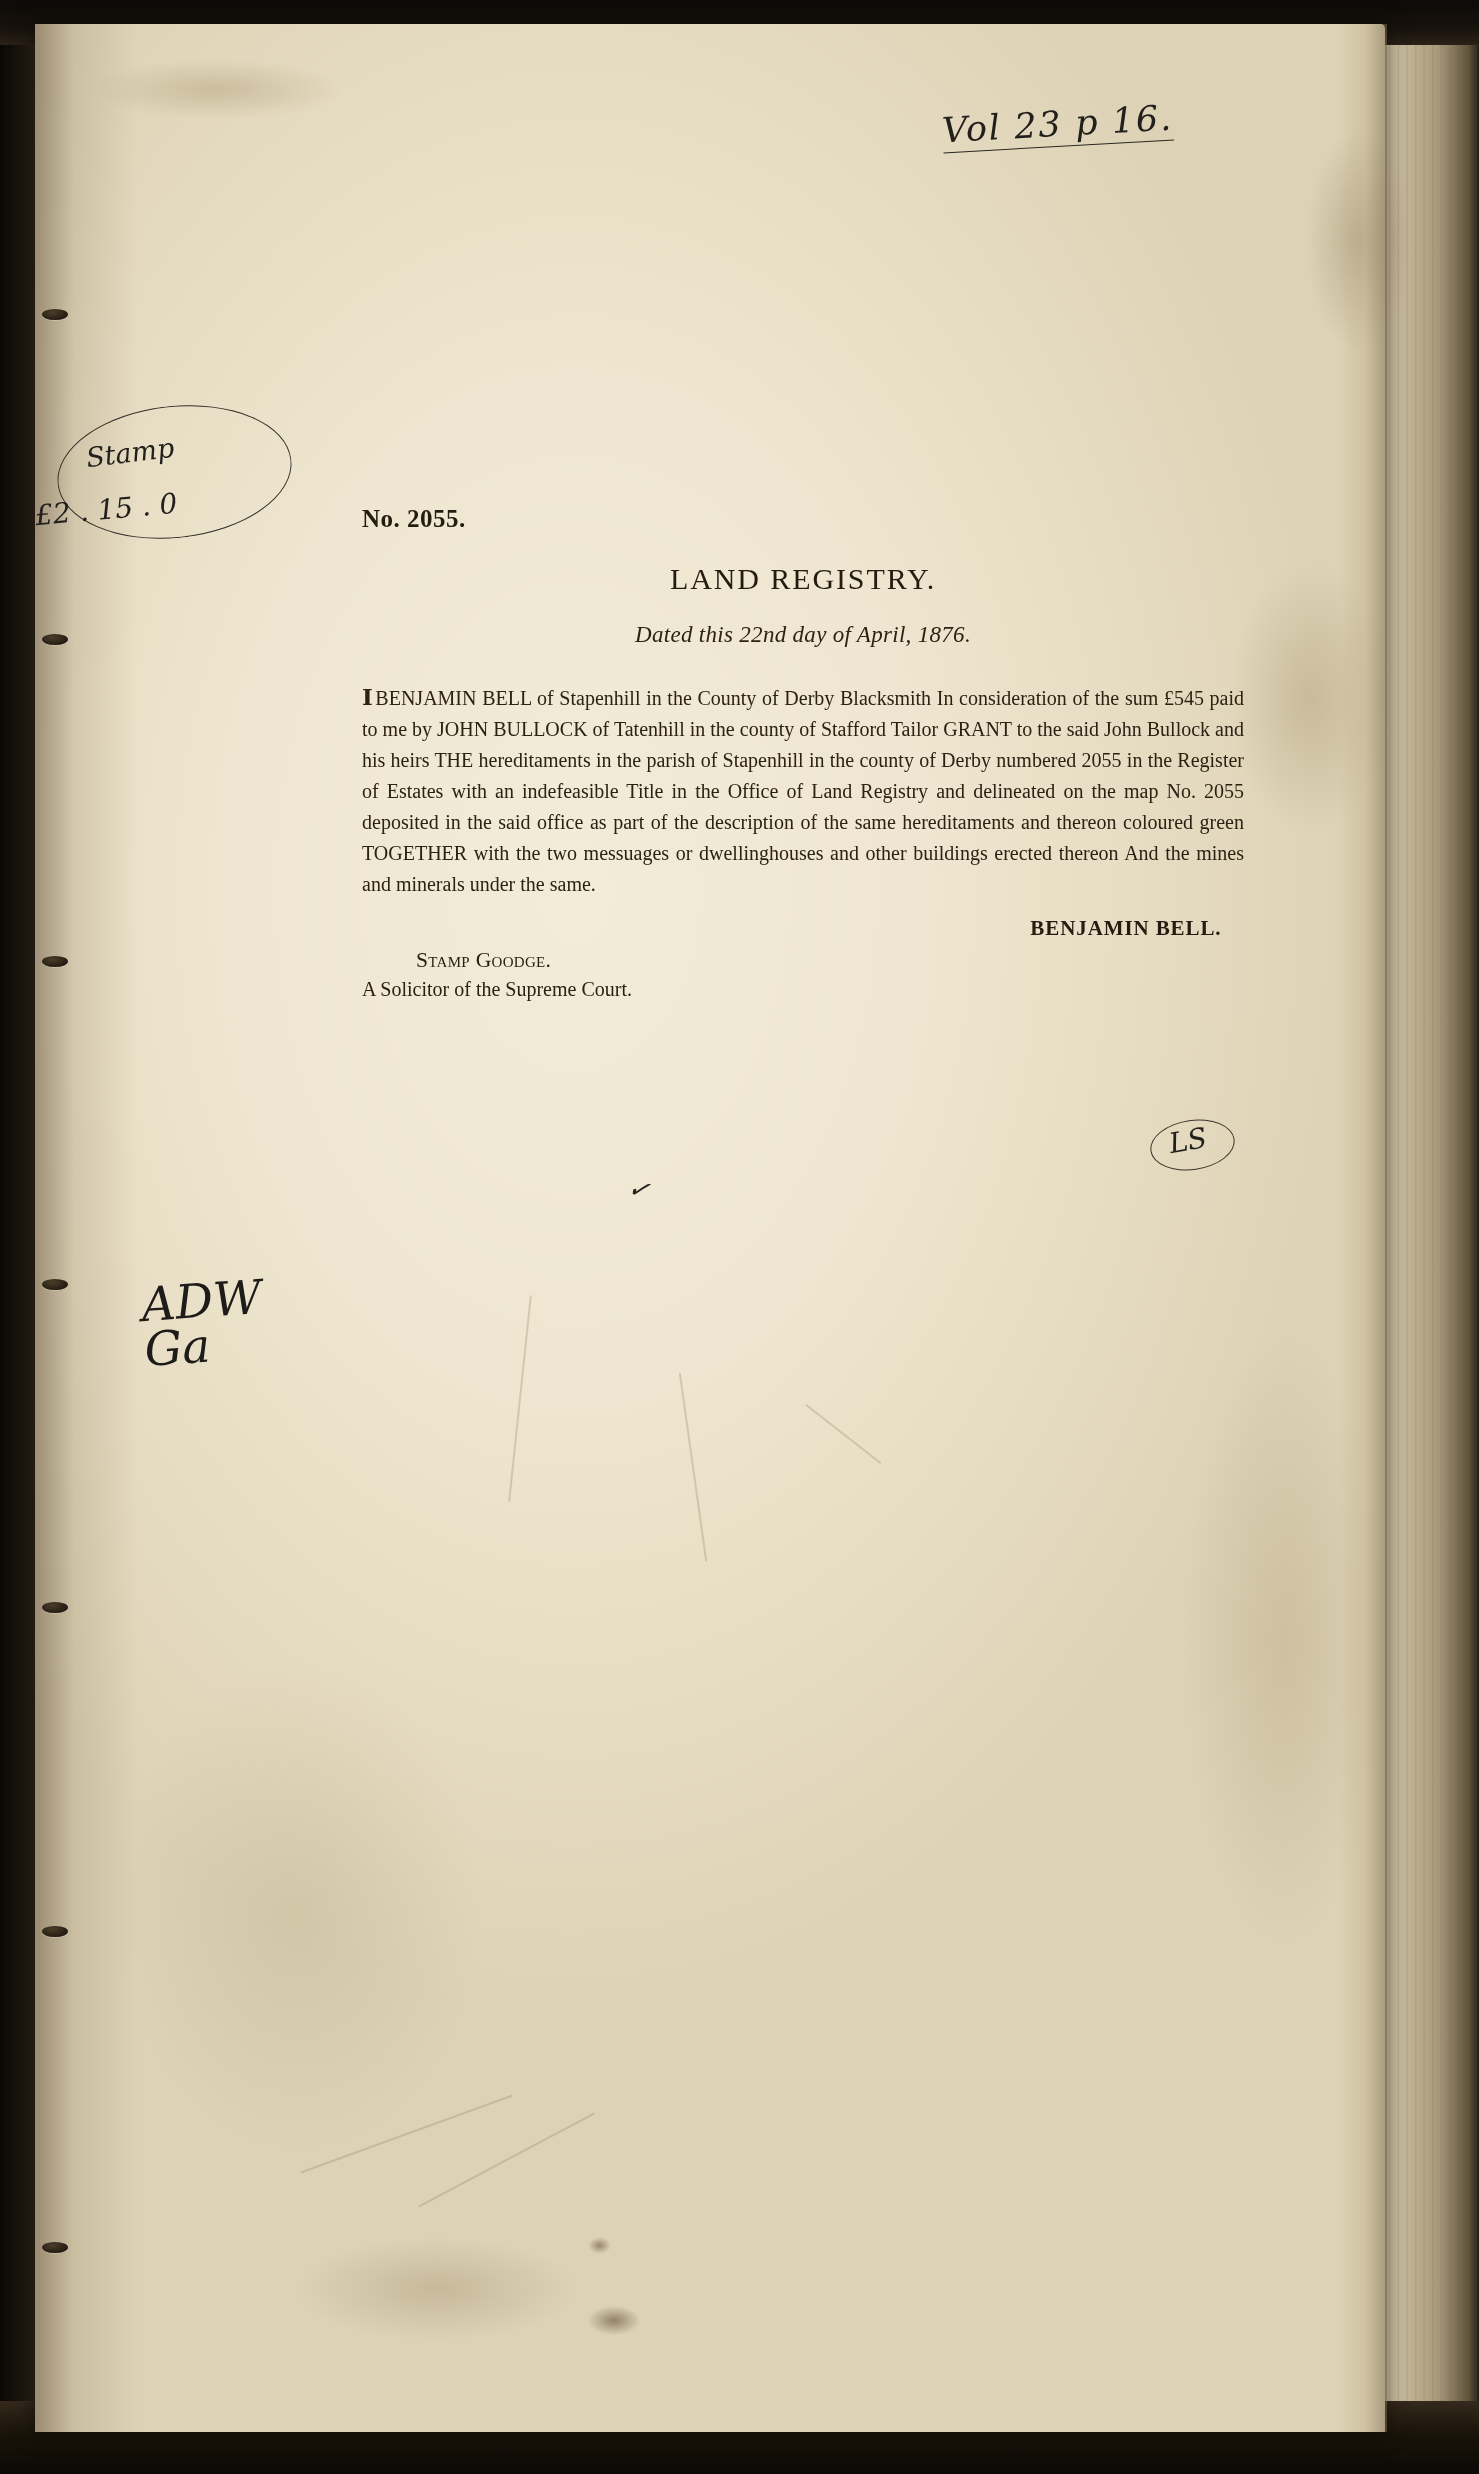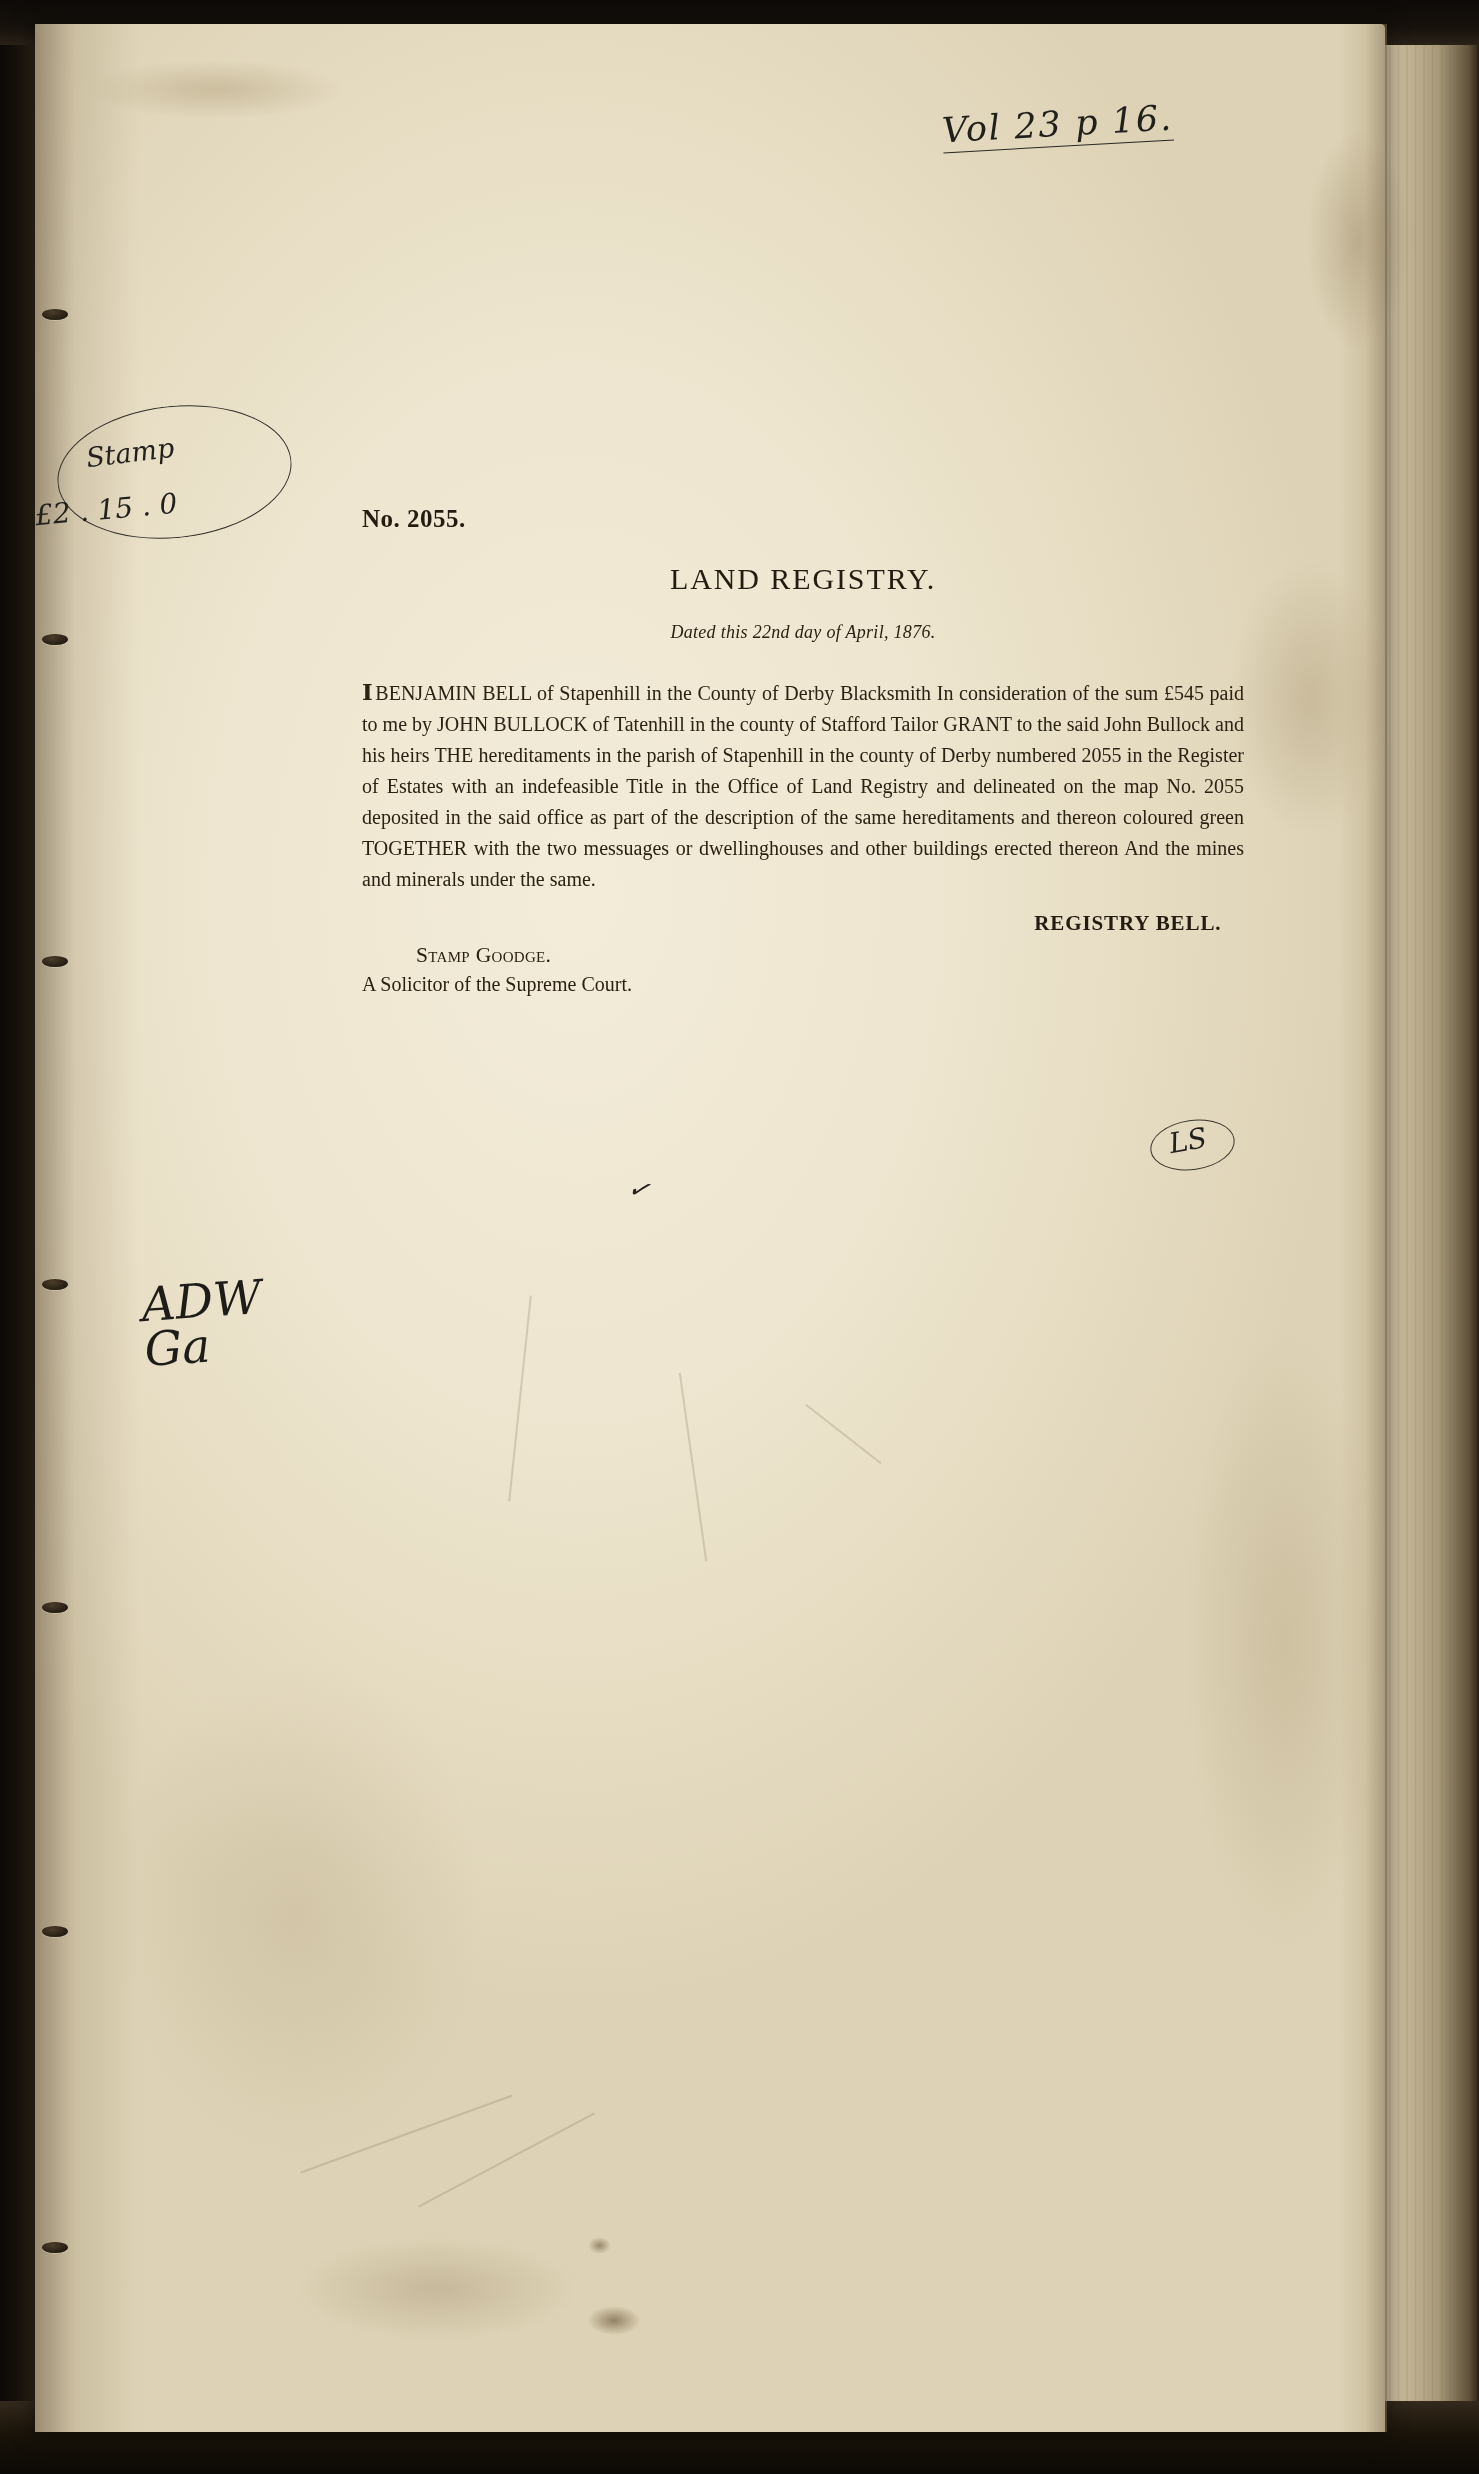--- a/index.html
+++ b/index.html
@@ -125,21 +125,21 @@
     margin-top: 29px;
     text-align: center;
     font-size: 30px;
     letter-spacing: 1.9px;
     color: #241c10;
   }
   .dated {
     margin-top: 26px;
     text-align: center;
     font-style: italic;
-    font-size: 18px;
+    font-size: 23px;
     letter-spacing: 0.3px;
     color: #2b2214;
   }
   .body {
     margin-top: 35px;
     font-size: 20px;
     line-height: 31px;
     text-align: justify;
     text-justify: inter-word;
     color: #2b2214;
@@ -281,21 +281,21 @@
     <div class="hole" style="top:1902px;"></div>
     <div class="hole" style="top:2218px;"></div>
 
     <div class="doc">
       <div class="docno">No. 2055.</div>
       <div class="reg-title">LAND REGISTRY.</div>
       <div class="dated">Dated this 22nd day of April, 1876.</div>
 
       <div class="body"><span class="dropcap">I</span><span>BENJAMIN BELL of Stapenhill in the County of Derby Blacksmith In consideration of the sum £545 paid to me by JOHN BULLOCK of Tatenhill in the county of Stafford Tailor GRANT to the said John Bullock and his heirs THE hereditaments in the parish of Stapenhill in the county of Derby numbered 2055 in the Register of Estates with an indefeasible Title in the Office of Land Registry and delineated on the map No. 2055 deposited in the said office as part of the description of the same hereditaments and thereon coloured green TOGETHER with the two messuages or dwellinghouses and other buildings erected thereon And the mines and minerals under the same.</span></div>
 
-      <div class="sig">REGISTRY BELL.</div>
+      <div class="sig">BENJAMIN BELL.</div>
 
       <div class="wit-name"><span class="sc">Stamp Goodge.</span></div>
       <div class="wit-role">A Solicitor of the Supreme Court.</div>
     </div>
   </div>
 
   <div class="hand vol"><u>Vol 23 p 16.</u></div>
 
   <div class="stamp-oval"></div>
   <div class="hand stamp-text1">Stamp</div>

